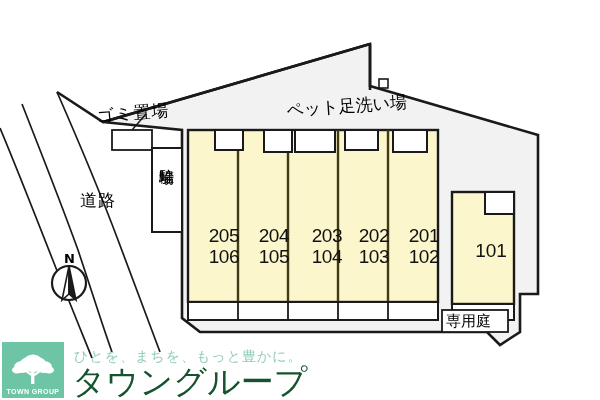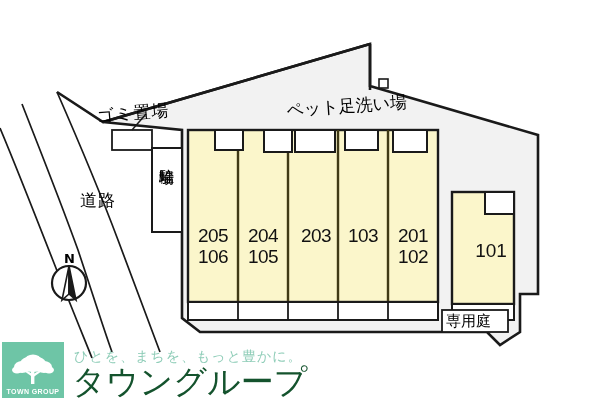--- a/index.html
+++ b/index.html
@@ -28,21 +28,21 @@
   .lbl {
     position: absolute;
     color: #000000;
     white-space: nowrap;
     line-height: 1;
     font-family: "DejaVu Sans", "Liberation Sans", sans-serif;
   }
   .unit-num {
     position: absolute;
     width: 52px;
-    text-align: center;
+    text-align: right;
     font-size: 19px;
     font-weight: 400;
     color: #111111;
     line-height: 1.08;
     letter-spacing: -0.5px;
     font-family: "Liberation Sans", "DejaVu Sans", sans-serif;
   }
   .unit-101 {
     position: absolute;
     width: 60px;
@@ -224,22 +224,24 @@
   <div class="unit-num" style="left:187px; top:226px;">
     <div>205</div>
     <div>106</div>
   </div>
   <div class="unit-num" style="left:237px; top:226px;">
     <div>204</div>
     <div>105</div>
   </div>
   <div class="unit-num" style="left:290px; top:226px;">
     <div>203</div>
+    <div>104</div>
   </div>
   <div class="unit-num" style="left:337px; top:226px;">
+    <div>202</div>
     <div>103</div>
   </div>
   <div class="unit-num" style="left:387px; top:226px;">
     <div>201</div>
     <div>102</div>
   </div>
 
   <div class="unit-101" style="left:453px; top:240px;padding-left:8px;">101</div>
 
   <div id="footer">

